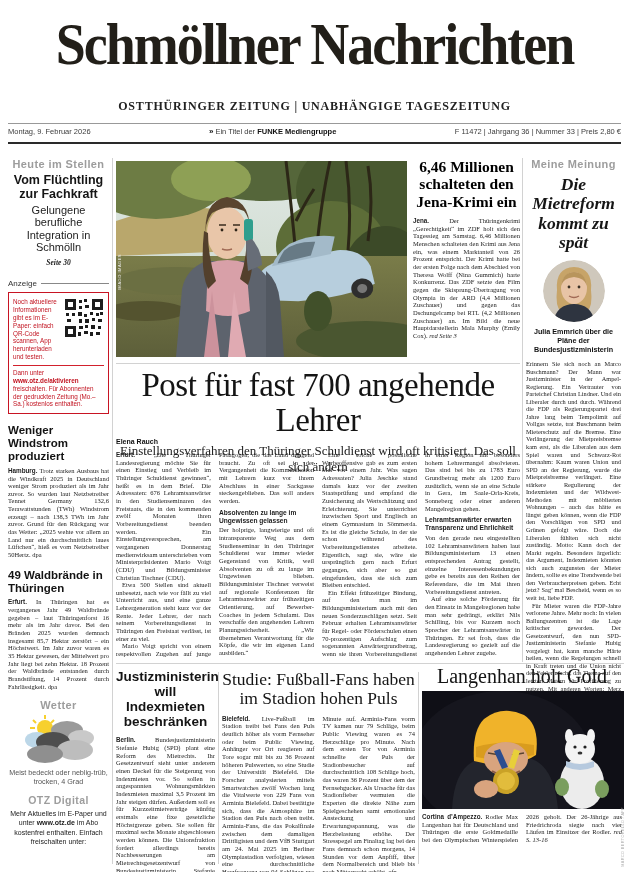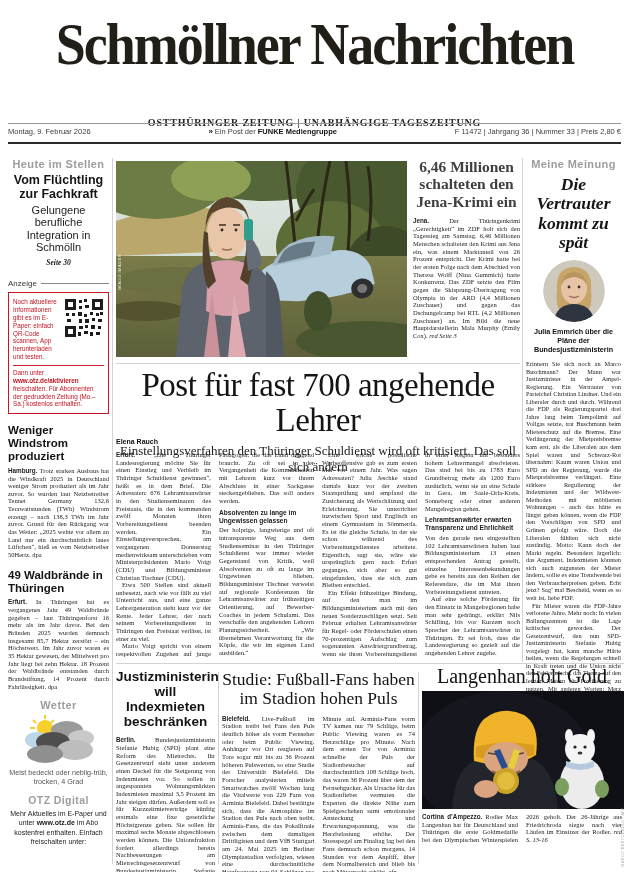--- a/index.html
+++ b/index.html
@@ -4,22 +4,22 @@
 <style>
   * { margin:0; padding:0; box-sizing:border-box; }
   html,body { background:#ffffff; }
   .page { position:relative; width:629px; height:872px; background:#fff; overflow:hidden;
           font-family:"Liberation Serif", serif; color:#1b1b1b; }
 
   
   .masthead { position:absolute; left:0; top:14px; width:629px; text-align:center;
               font-family:"Liberation Serif", serif; font-weight:bold; font-size:54px;
               letter-spacing:-2px; color:#221f19; transform:scaleY(1.08); }
-  .subtitle { position:absolute; left:0; top:117px; width:629px; text-align:center;
-              font-family:"Liberation Serif", serif; font-weight:bold; font-size:10px;
+  .subtitle { position:absolute; left:0; top:99px; width:629px; text-align:center;
+              font-family:"Liberation Serif", serif; font-weight:bold; font-size:12px;
               letter-spacing:.8px; color:#222; }
   .rule-thin  { position:absolute; left:8px; width:613px; height:0; border-top:1px solid #999; }
   .rule-dark  { position:absolute; left:8px; width:613px; height:0; border-top:2px solid #2a2a2a; }
   .dateline { position:absolute; left:8px; top:127px; width:613px; display:flex;
               justify-content:space-between; align-items:flex-end;
               font-family:"Liberation Sans", sans-serif; font-size:7.5px; color:#3c3c3c; }
   .dateline .mid b { font-weight:bold; color:#111; }
   .funke-glyph { font-weight:bold; font-size:8px; color:#111; margin-right:2px; }
 
   
@@ -64,21 +64,21 @@
   .digital-txt { font-family:"Liberation Sans", sans-serif; font-size:7px; line-height:1.3;
                  text-align:center; color:#222; margin-top:3px; }
   .digital-txt b { font-weight:bold; }
 
   
   .main-photo { position:absolute; left:116px; top:161px; width:291px; height:196px; }
   .pcredit { position:absolute; left:117px; top:290px; font-family:"Liberation Sans", sans-serif;
              font-size:4px; color:#eee; transform:rotate(-90deg); transform-origin:left top; letter-spacing:.5px; }
   .krimi { position:absolute; left:413px; top:158px; width:107px; height:202px; overflow:hidden; }
   .krimi h2 { font-family:"Liberation Serif", serif; font-weight:bold; font-size:15.5px;
-              line-height:1.12; text-align:center; color:#404040; margin-bottom:7px; }
+              line-height:1.12; text-align:center; color:#000000; margin-bottom:7px; }
   .lead-head { position:absolute; left:116px; top:368px; width:404px; text-align:center; }
   .lead-head h1 { font-family:"Liberation Serif", serif; font-weight:normal; font-size:33px;
                   line-height:1.05; color:#141414; letter-spacing:-.5px; }
   .lead-sub { font-family:"Liberation Serif", serif; font-size:13px; color:#222; margin-top:6px; }
   .byline { position:absolute; left:116px; top:438px; font-family:"Liberation Sans", sans-serif;
             font-weight:bold; font-size:7px; color:#111; }
   .lead-cols { position:absolute; left:116px; top:451px; width:404px; height:208px; overflow:hidden;
                column-count:4; column-gap:8px; }
 
   
@@ -110,21 +110,21 @@
 </head>
 <body>
 
 <div class="page">
 
   <div class="masthead">Schmöllner Nachrichten</div>
   <div class="subtitle">OSTTHÜRINGER ZEITUNG | UNABHÄNGIGE TAGESZEITUNG</div>
   <div class="rule-thin" style="top:123px;"></div>
   <div class="dateline">
     <span>Montag, 9. Februar 2026</span>
-    <span class="mid"><span class="funke-glyph">»</span><span>Ein Post der</span> <b>FUNKE Mediengruppe</b></span>
+    <span class="mid"><span class="funke-glyph">»</span><span>Ein Titel der</span> <b>FUNKE Mediengruppe</b></span>
     <span>F 11472 | Jahrgang 36 | Nummer 33 | Preis 2,80 €</span>
   </div>
   <div class="rule-dark" style="top:142px;"></div>
 
   <div class="vdiv" style="left:112px; top:158px; height:706px;"></div>
   <div class="vdiv" style="left:522px; top:158px; height:504px;"></div>
   <div class="hdiv" style="left:116px; top:363px; width:404px;"></div>
   <div class="hdiv" style="left:116px; top:663px; width:508px;"></div>
   <div class="vdiv" style="left:218px; top:672px; height:192px;"></div>
   <div class="vdiv" style="left:418px; top:672px; height:192px;"></div>
@@ -299,21 +299,21 @@
     <p class="ind">Eine solche postalische Werbeoffensive gab es zum ersten Mal vor einem Jahr. Was sagen Adressaten? Julia Jeschke stand damals kurz vor der zweiten Staatsprüfung und empfand die Zusicherung als Wertschätzung und Erleichterung. Sie unterrichtet inzwischen Sport und Englisch an einem Gymnasium in Sömmerda. Es ist die gleiche Schule, in der sie schon während des Vorbereitungsdienstes arbeitete. Eigentlich, sagt sie, wäre sie ursprünglich gern nach Erfurt gegangen, sich aber so gut eingefunden, dass sie sich zum Bleiben entschied.</p>
     <p class="ind">Ein Effekt frühzeitiger Bindung, auf den man im Bildungsministerium auch mit den neuen Sonderzuschlägen setzt. Seit Februar erhalten Lehramtsanwärter für Regel- oder Förderschulen einen 70-prozentigen Aufschlag zum sogenannten Anwärtergrundbetrag, wenn sie ihren Vorbereitungsdienst in einer Region mit besonders hohem Lehrermangel absolvieren. Das sind bei bis zu 1783 Euro Grundbetrag mehr als 1200 Euro zusätzlich, wenn sie an eine Schule in Gera, im Saale-Orla-Kreis, Sonneberg oder einer anderen Mangelregion gehen.</p>
     <div class="subh">Lehramtsanwärter erwarten Transparenz und Ehrlichkeit</div>
     <p>Von den gerade neu eingestellten 102 Lehramtsanwärtern haben laut Bildungsministerium 13 einen entsprechenden Antrag gestellt, einzelne Interessenbekundungen gebe es bereits aus den Reihen der Referendare, die im Mai ihren Vorbereitungsdienst antreten.</p>
     <p class="ind">Auf eine solche Förderung für den Einsatz in Mangelregionen habe man sehr gedrängt, erklärt Nils Schilling, bis vor Kurzem noch Sprecher der Lehramtsanwärter in Thüringen. Er sei froh, dass die Landesregierung so gezielt auf die angehenden Lehrer zugehe.</p>
 
   </div>
 
   <div class="right-rail">
     <div class="gray-head">Meine Meinung</div>
-    <div class="op-head">Die Vertrauter kommt zu spät</div>
+    <div class="op-head">Die Mietreform kommt zu spät</div>
     <svg class="portrait" viewBox="0 0 62 62">
       <defs>
           <clipPath id="pc">
             <circle cx="31" cy="31" r="31"></circle>
           </clipPath>
         </defs>
       <g clip-path="url(#pc)">
         <rect width="62" height="62" fill="#cfc8bc"></rect>
         <path d="M14,30 Q12,8 31,7 Q50,8 48,30 Q50,46 44,52 L18,52 Q12,46 14,30 Z" fill="#c7a468"></path>
         <ellipse cx="31" cy="28" rx="13" ry="16" fill="#e8c4a6"></ellipse>

